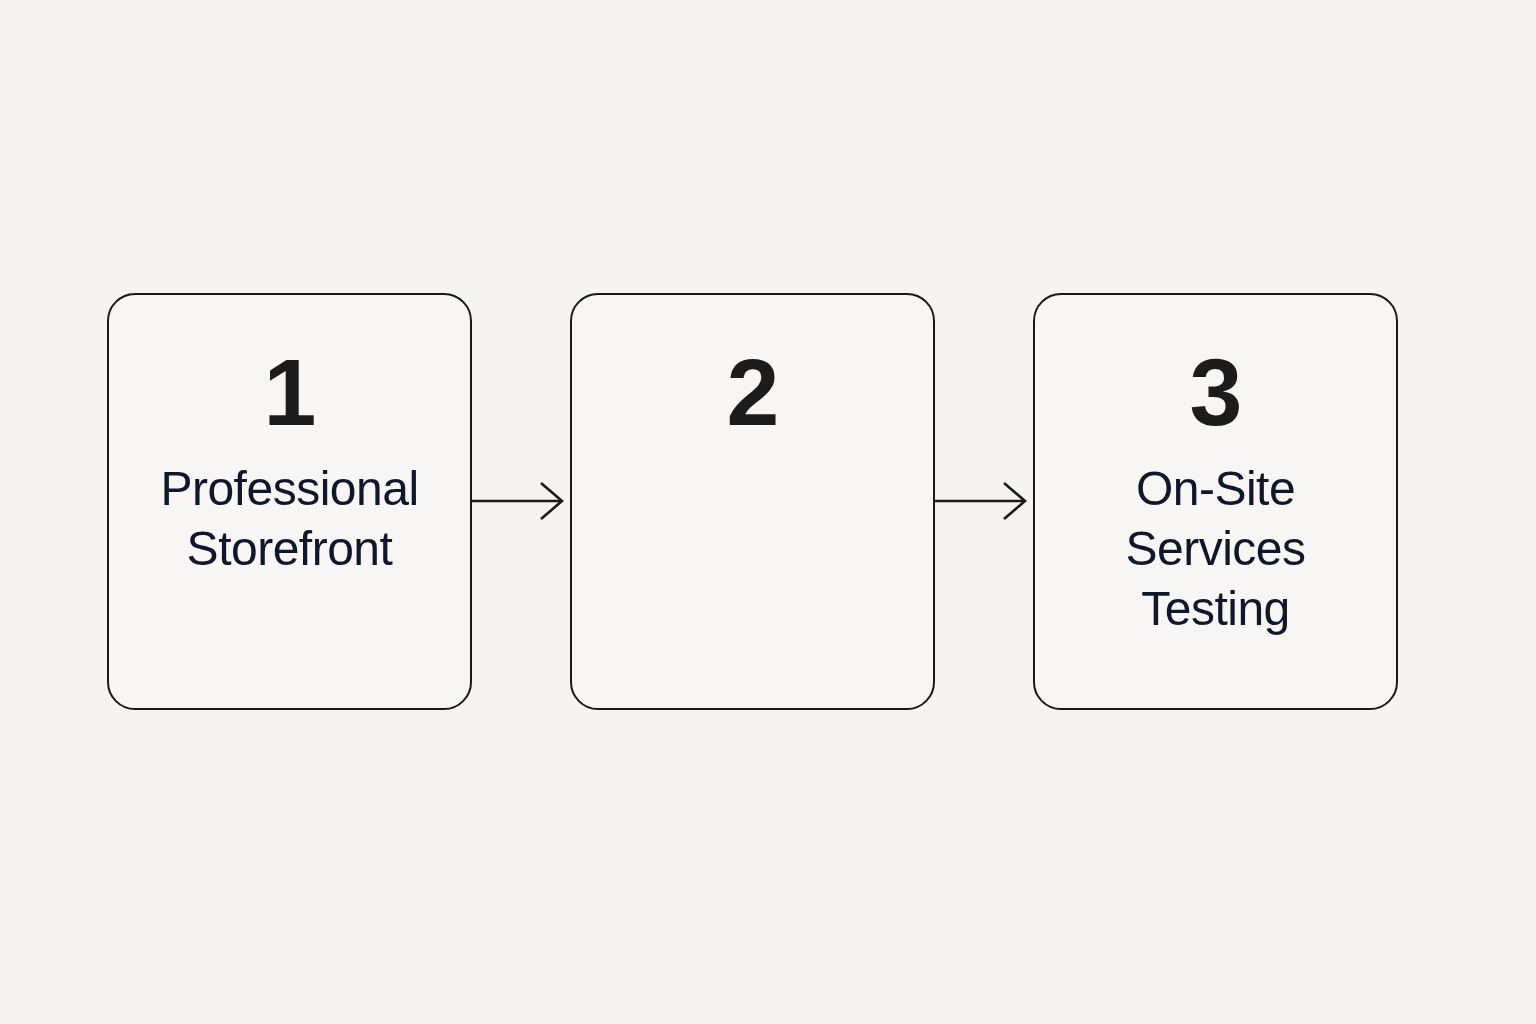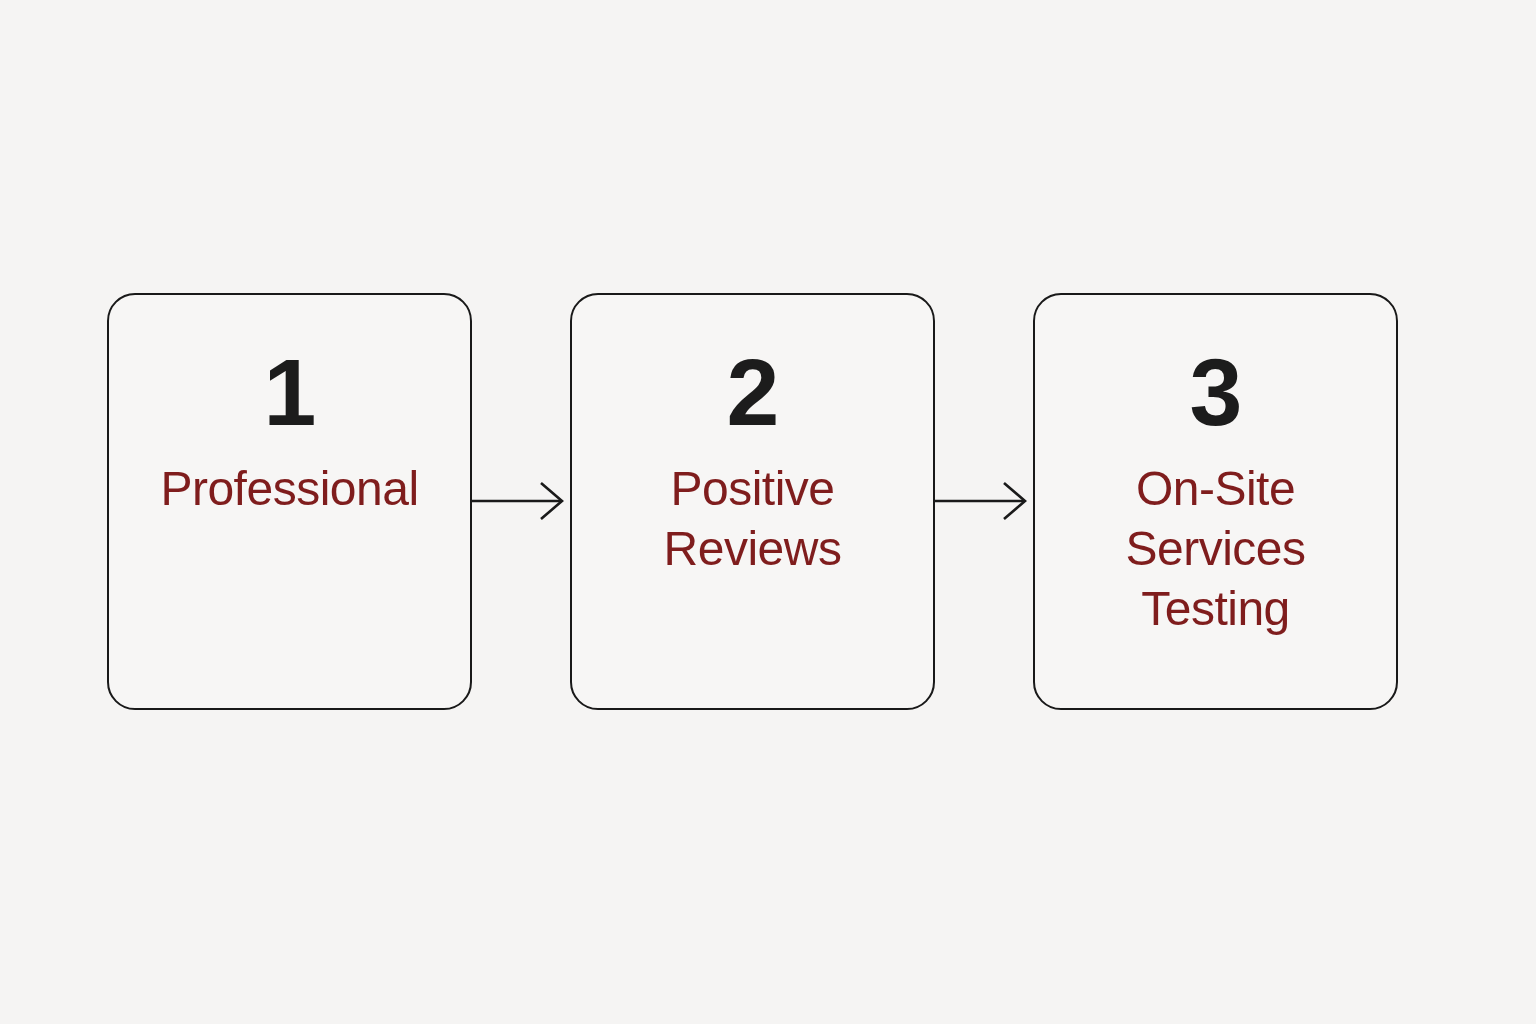--- a/index.html
+++ b/index.html
@@ -38,21 +38,21 @@
     font-weight: 700;
     line-height: 1.05;
     color: #1c1c1c;
     letter-spacing: -1px;
     margin-bottom: 16px;
   }
   .step-label {
     font-size: 48px;
     font-weight: 500;
     line-height: 60px;
-    color: #7f1d1d;
+    color: #0f172a;
     letter-spacing: -0.5px;
   }
   .step-label .line {
     display: block;
   }
   .arrow {
     position: absolute;
     top: 479px;
   }
   .arrow.pos-1 { left: 471px; }
@@ -67,34 +67,31 @@
 </style>
 </head>
 <body>
 
 <div class="canvas">
 
   <div class="step-box pos-1">
     <div class="step-number">1</div>
     <div class="step-label">
       <span class="line">Professional</span>
+      <span class="line">Storefront</span>
     </div>
   </div>
 
   <svg class="arrow pos-1" width="100" height="44" viewBox="0 0 100 44">
     <line x1="1" y1="22" x2="90" y2="22"></line>
     <polyline points="70,4 91,22 70,40"></polyline>
   </svg>
 
   <div class="step-box pos-2">
     <div class="step-number">2</div>
-    <div class="step-label">
-      <span class="line">Positive</span>
-      <span class="line">Reviews</span>
-    </div>
   </div>
 
   <svg class="arrow pos-2" width="100" height="44" viewBox="0 0 100 44">
     <line x1="1" y1="22" x2="90" y2="22"></line>
     <polyline points="70,4 91,22 70,40"></polyline>
   </svg>
 
   <div class="step-box pos-3">
     <div class="step-number">3</div>
     <div class="step-label">

